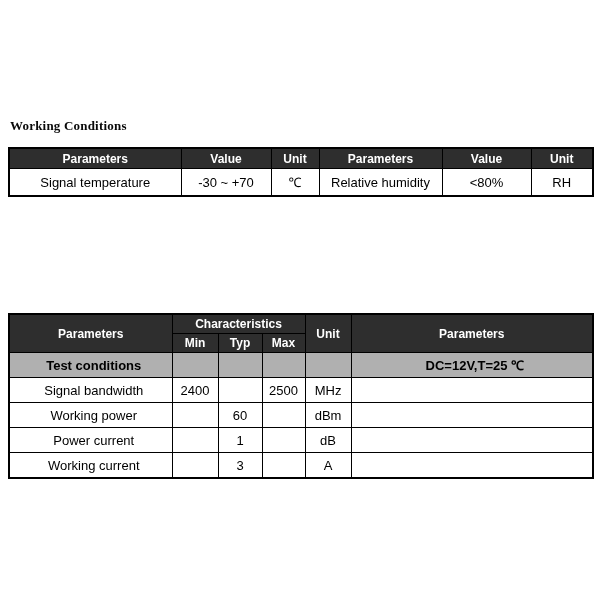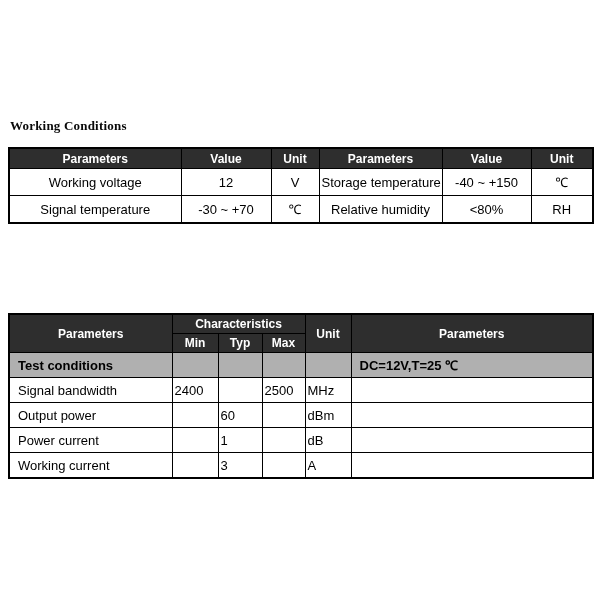--- a/index.html
+++ b/index.html
@@ -53,24 +53,25 @@
     font-size: 13px;
     text-align: center;
     height: 26px;
     padding: 0 2px;
   }
   #electrical-table th.hdr { height: 18px; }
   #electrical-table td {
     font-size: 13px;
     height: 24px;
     padding: 0 2px;
+    text-align: center;
   }
   #electrical-table td.param,
   #electrical-table td.cond {
-    text-align: left;
+    text-align: center;
     padding-left: 8px;
   }
   tr.gray-row td {
     background: #b0b0b0;
     font-weight: bold;
   }
 </style>
 </head>
 <body>
 
@@ -91,28 +92,20 @@
       <tr>
         <th class="hdr">Parameters</th>
         <th class="hdr">Value</th>
         <th class="hdr">Unit</th>
         <th class="hdr">Parameters</th>
         <th class="hdr">Value</th>
         <th class="hdr">Unit</th>
       </tr>
     </thead>
     <tbody>
-      <tr>
-        <td>Working voltage</td>
-        <td>12</td>
-        <td>V</td>
-        <td>Storage temperature</td>
-        <td>-40 ~ +150</td>
-        <td>℃</td>
-      </tr>
       <tr>
         <td>Signal temperature</td>
         <td>-30 ~ +70</td>
         <td>℃</td>
         <td>Relative humidity</td>
         <td>&lt;80%</td>
         <td>RH</td>
       </tr>
     </tbody>
   </table>
@@ -151,21 +144,21 @@
       </tr>
       <tr>
         <td class="param">Signal bandwidth</td>
         <td>2400</td>
         <td></td>
         <td>2500</td>
         <td>MHz</td>
         <td class="cond"></td>
       </tr>
       <tr>
-        <td class="param">Output power</td>
+        <td class="param">Working power</td>
         <td></td>
         <td>60</td>
         <td></td>
         <td>dBm</td>
         <td class="cond"></td>
       </tr>
       <tr>
         <td class="param">Power current</td>
         <td></td>
         <td>1</td>

